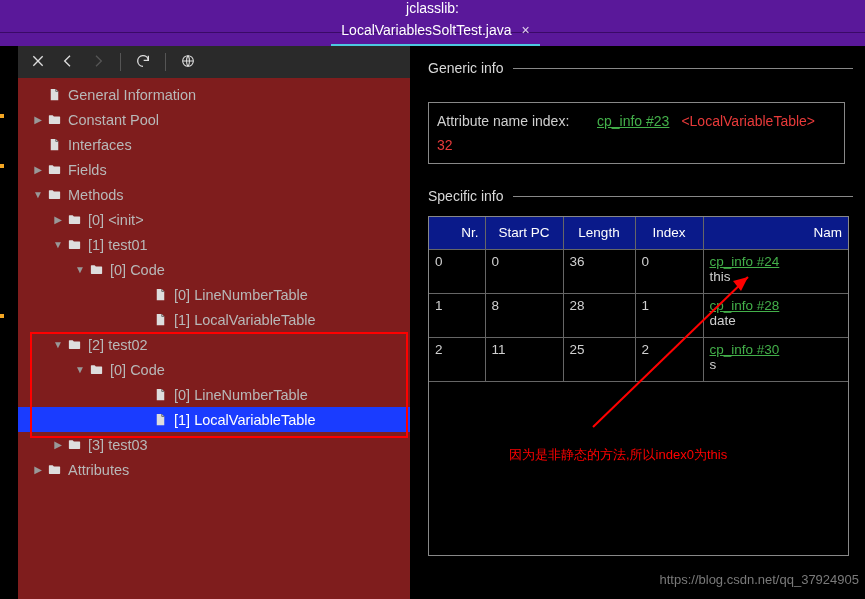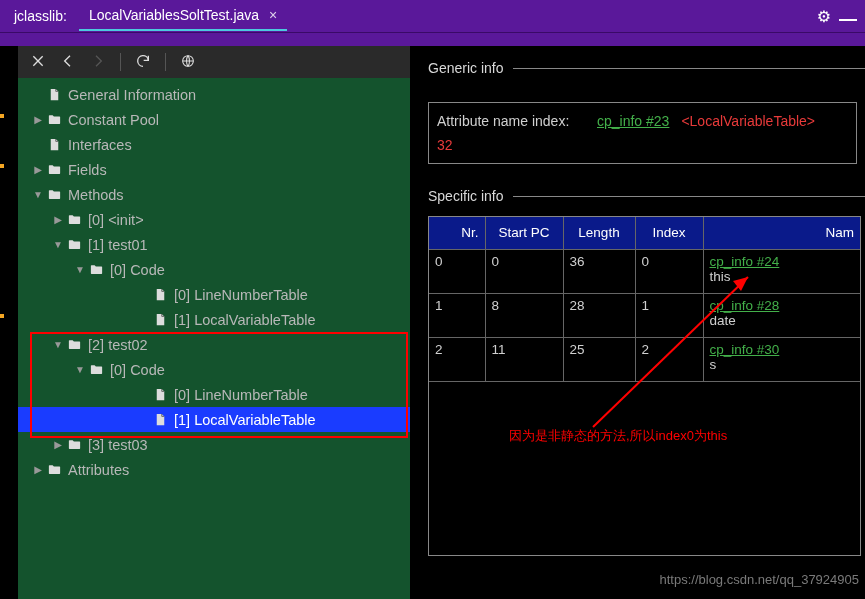--- a/index.html
+++ b/index.html
@@ -1,40 +1,40 @@
 <!DOCTYPE html>
 <html><head>
 <meta charset="utf-8">
 <style>
 * { margin:0; padding:0; box-sizing:border-box; }
 body { font-family:"Segoe UI",Tahoma,sans-serif; font-size:13px; background:#000; color:#c8c8c8; width:865px; height:599px; overflow:hidden; position:relative; }
 
 
-.titlebar { height:32px; background:#5a189a; display:flex; align-items:center; padding:0 8px; color:#fff; }
+.titlebar { height:32px; background:#5a189a; display:flex; align-items:center; padding:0 8px; color:#fff;flex-direction:column; }
 .titlebar .title { padding:0 6px; font-size:14px; }
 .titlebar .tab { padding:6px 10px; margin-left:6px; border-bottom:2px solid #4dc9df; font-size:14px; display:flex; align-items:center; }
 .titlebar .tab .close-x { margin-left:10px; font-size:14px; opacity:.8; }
 .titlebar .spacer { flex:1; }
 .titlebar .gear { font-size:16px; margin-right:8px; }
 .titlebar .minimize { width:18px; height:2px; background:#fff; margin-top:8px; }
 
 
 .purple-strip { height:14px; background:#5a189a; border-top:1px solid #3a0a68; }
 
 
 .toolbar { height:32px; display:flex; align-items:center; padding:0 12px; gap:14px; background:#000; }
 .toolbar .sep { width:1px; height:18px; background:#555; }
 .toolbar svg { width:16px; height:16px; }
 
 
 .content { display:flex; height:calc(599px - 32px - 14px); }
 .left-rail { width:18px; background:#000; position:relative; }
 .left-rail .orange-tick { position:absolute; left:0; width:4px; height:4px; background:#f5a623; }
-.tree-pane { width:392px; background:#14532d; overflow:hidden; padding-top:4px; position:relative; }
-.detail-pane { flex:1; background:#000; padding:14px 0 0 18px; position:relative; }
+.tree-pane { width:392px; background:#7f1d1d; overflow:hidden; padding-top:4px; position:relative; }
+.detail-pane { flex:1; background:#000; padding:14px 12px 0 18px; position:relative; }
 
 
 .tree-row { display:flex; align-items:center; height:25px; color:#b8b8b8; font-size:14.5px; cursor:default; }
 .tree-row.selected { background:#1a3cff; color:#fff; }
 .caret { width:12px; display:inline-flex; justify-content:center; color:#999; font-size:10px; }
 .caret.hidden { visibility:hidden; }
 .ticon { width:16px; height:16px; margin:0 6px 0 2px; display:inline-flex; align-items:center; justify-content:center; }
 .ticon svg { width:15px; height:15px; }
 .indent1{padding-left:14px}.indent2{padding-left:34px}.indent3{padding-left:56px}.indent4{padding-left:120px}
 
@@ -326,18 +326,18 @@
               <td><span class="nm-link">cp_info #30</span><span class="nm-sub">s</span></td>
             </tr>
           </tbody>
       </table>
 
       <svg class="arrow" style="left:154px;top:50px;width:180px;height:170px" viewBox="0 0 180 170">
         <line x1="10" y1="160" x2="165" y2="10" stroke="#ff0000" stroke-width="2"></line>
         <polygon points="165,10 150,14 158,24" fill="#ff0000"></polygon>
       </svg>
 
-      <div class="annotation-text" style="left:80px;top:210px">因为是非静态的方法,所以index0为this</div>
+      <div class="annotation-text" style="left:80px;top:229px">因为是非静态的方法,所以index0为this</div>
     </div>
 
     <div class="watermark">https://blog.csdn.net/qq_37924905</div>
   </div>
 </div>
 
 </body></html>

